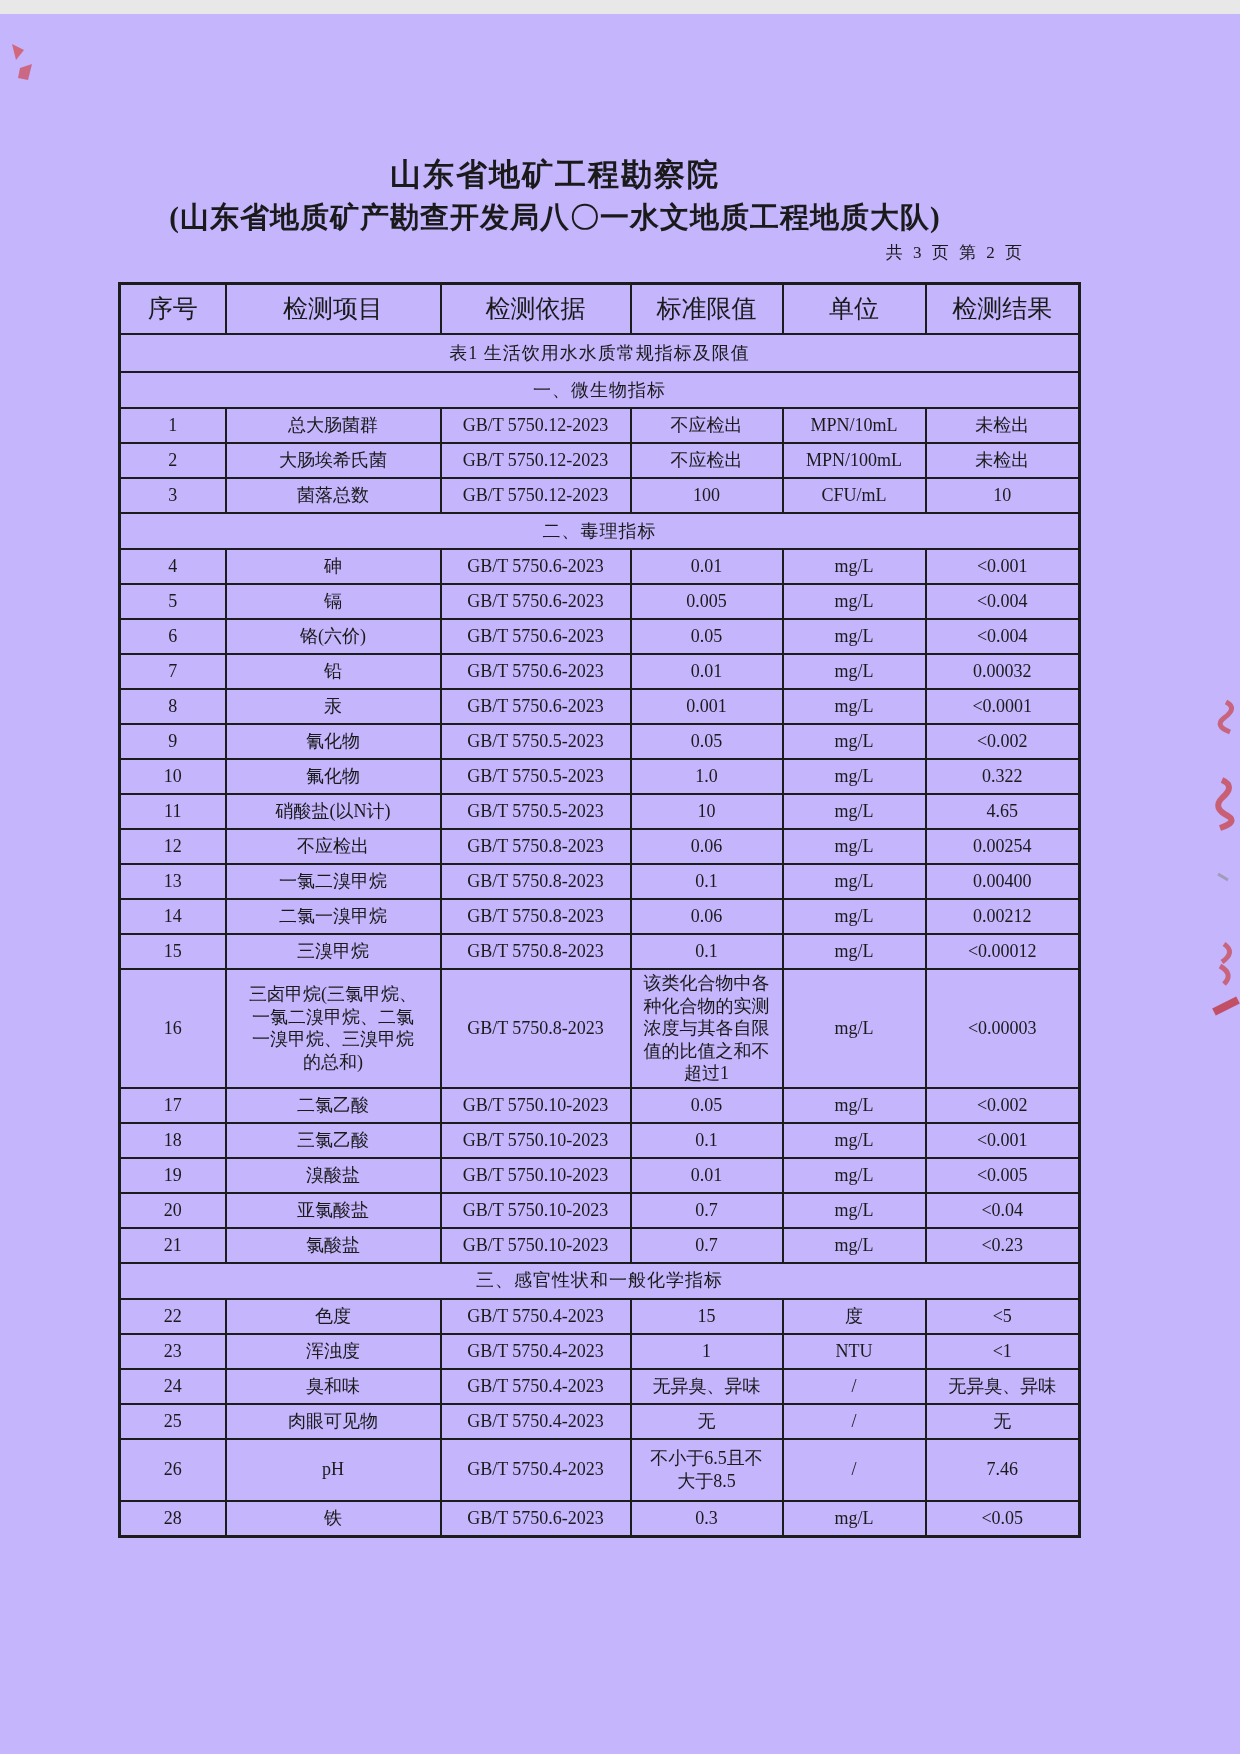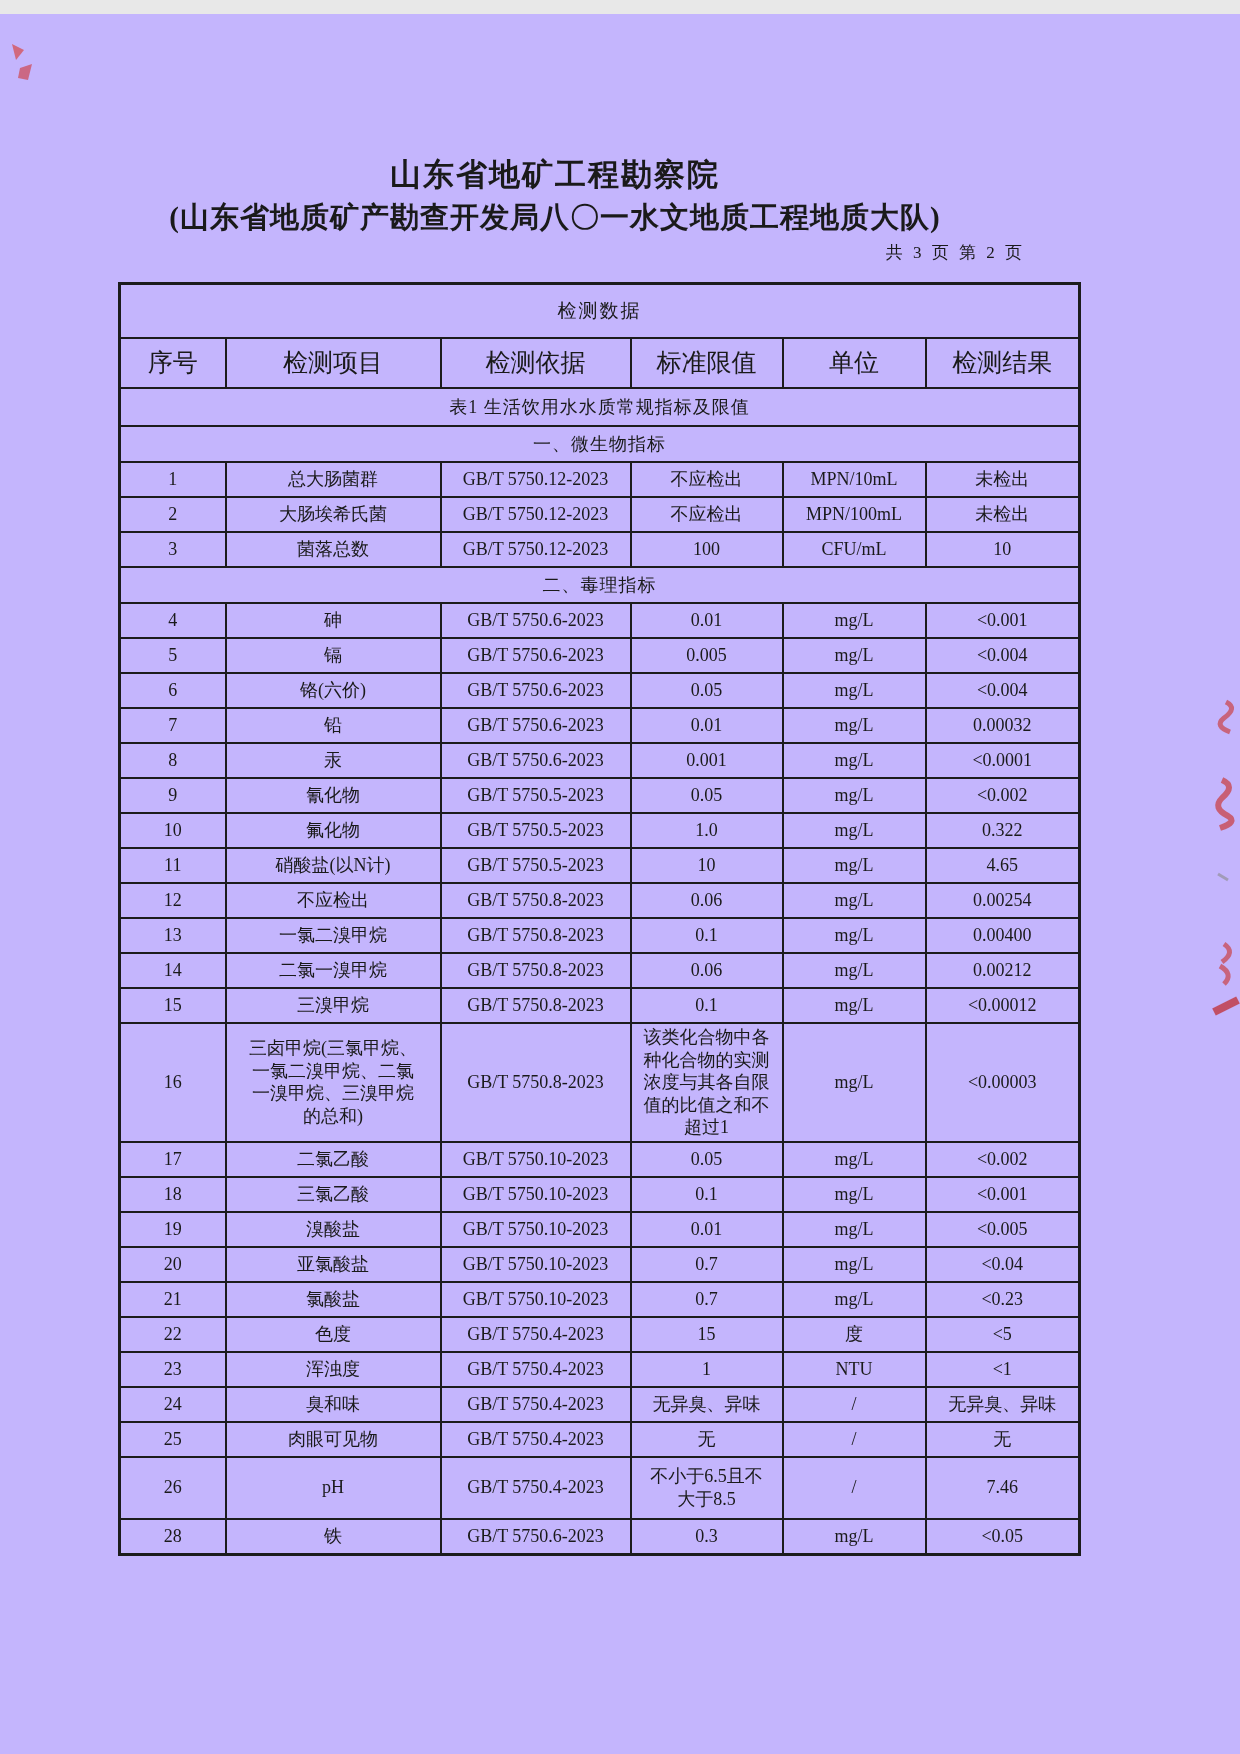--- a/index.html
+++ b/index.html
@@ -67,23 +67,20 @@
   <table class="report-table">
     <colgroup>
       <col style="width:106px">
       <col style="width:215px">
       <col style="width:190px">
       <col style="width:152px">
       <col style="width:143px">
       <col style="width:154px">
     </colgroup>
     <thead>
-      <tr class="title-row">
-        <th colspan="6">检测数据</th>
-      </tr>
       <tr class="header-row">
         <th>序号</th>
         <th>检测项目</th>
         <th>检测依据</th>
         <th>标准限值</th>
         <th>单位</th>
         <th>检测结果</th>
       </tr>
     </thead>
     <tbody>
@@ -256,20 +253,23 @@
           <td class="c4">mg/L</td>
           <td class="c5">&lt;0.04</td>
         </tr>
         <tr class="data-row">
           <td class="c0">21</td>
           <td class="c1">氯酸盐</td>
           <td class="c2">GB/T 5750.10-2023</td>
           <td class="c3">0.7</td>
           <td class="c4">mg/L</td>
           <td class="c5">&lt;0.23</td>
+        </tr>
+        <tr class="section-row">
+          <td colspan="6">三、感官性状和一般化学指标</td>
         </tr>
         <tr class="data-row">
           <td class="c0">22</td>
           <td class="c1">色度</td>
           <td class="c2">GB/T 5750.4-2023</td>
           <td class="c3">15</td>
           <td class="c4">度</td>
           <td class="c5">&lt;5</td>
         </tr>
         <tr class="data-row">

